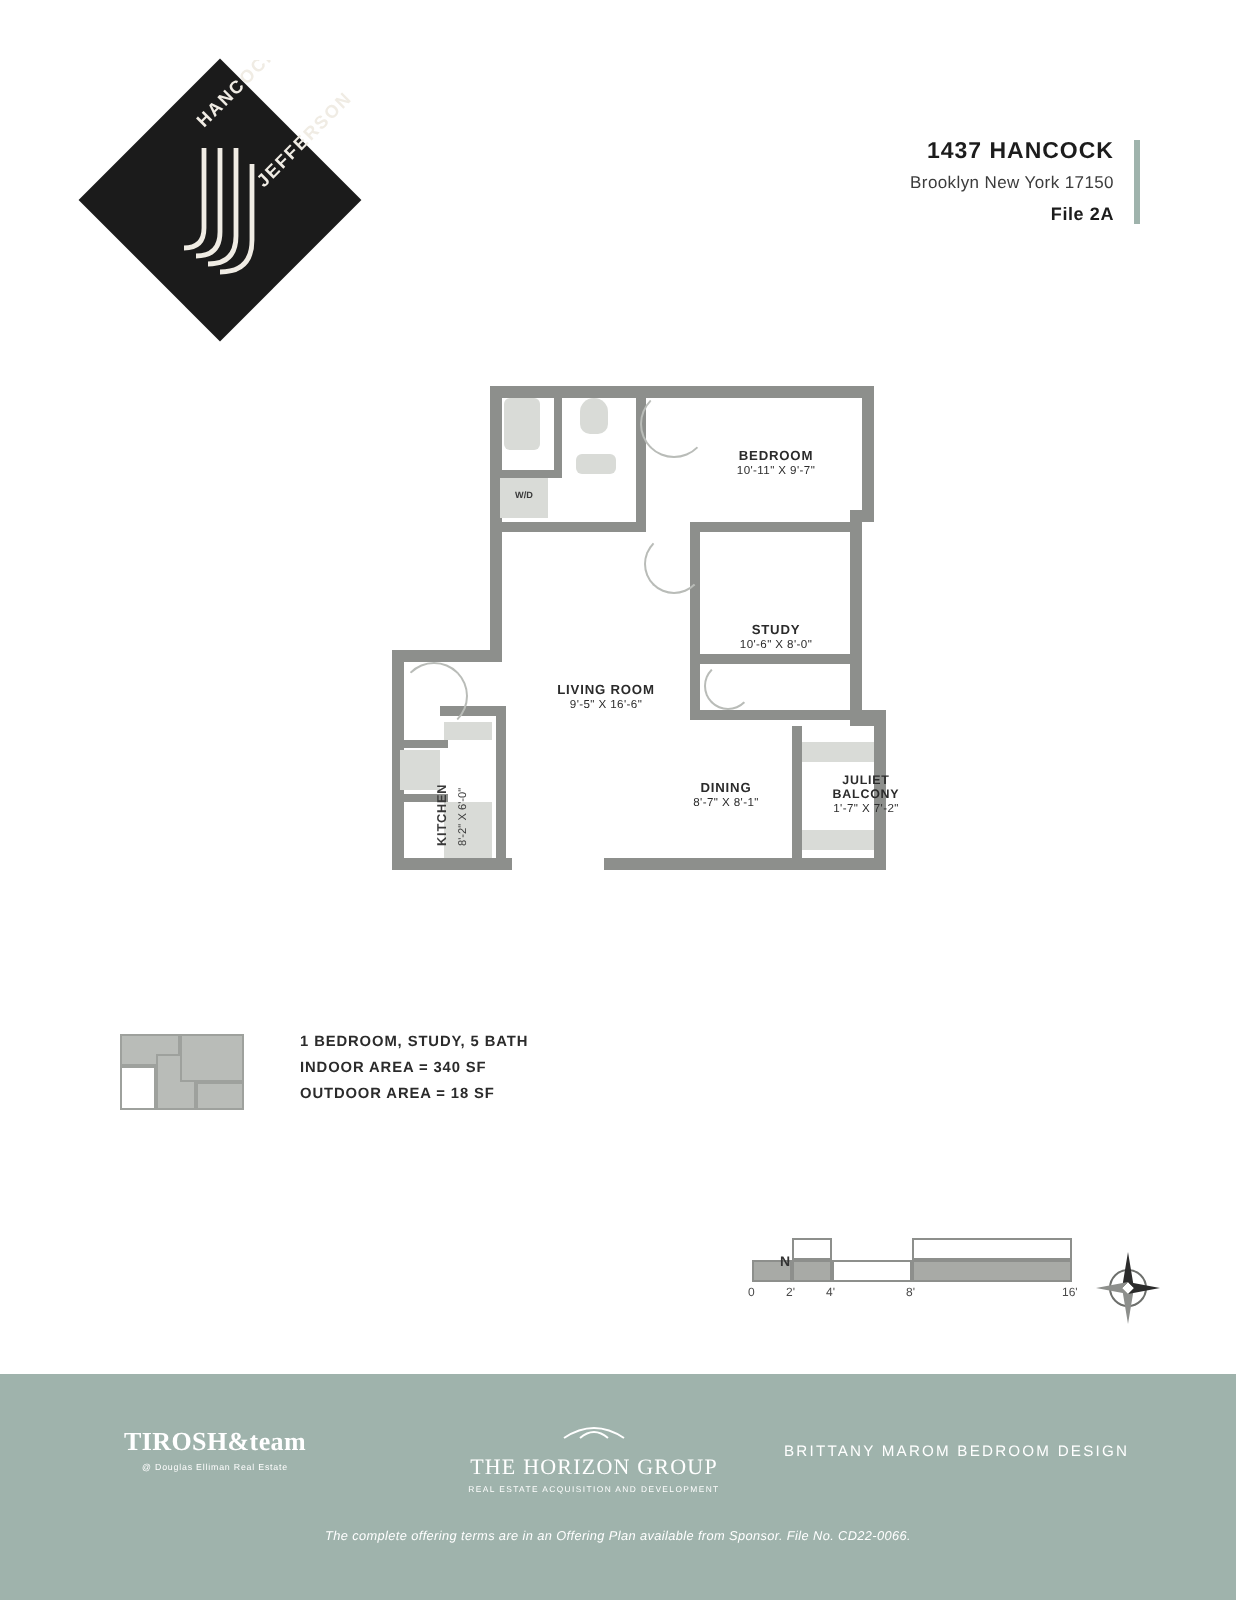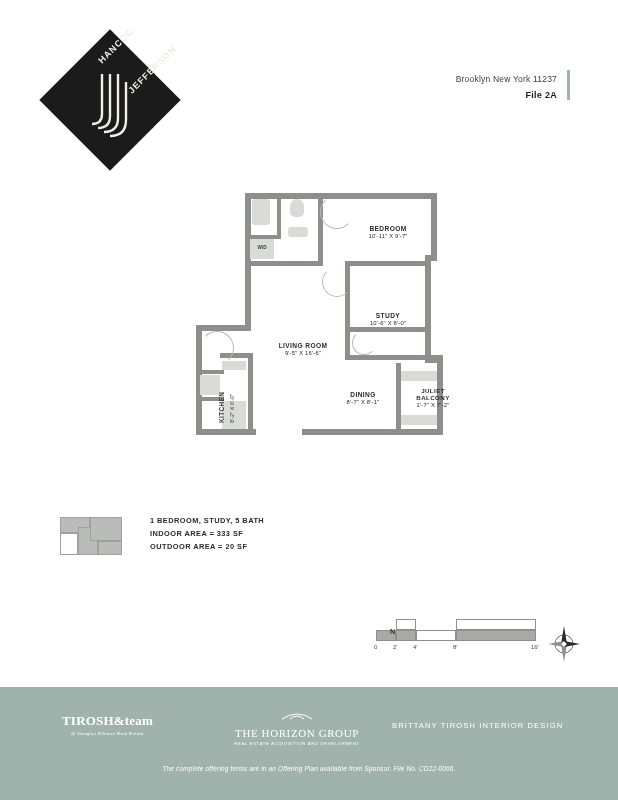--- a/index.html
+++ b/index.html
@@ -114,21 +114,22 @@
         </g>
         <g fill="#f0ece4" font-family="Liberation Sans, sans-serif" font-weight="bold">
           <text x="62" y="34" font-size="9" transform="rotate(-45 62 34)" letter-spacing="1">HANCOCK</text>
           <text x="92" y="64" font-size="9" transform="rotate(-45 92 64)" letter-spacing="1">JEFFERSON</text>
         </g>
       </svg>
     </div>
   </div>
 
   <div class="addr-block">
-    <div class="addr-sub">Brooklyn New York 11237</div>
+    <div class="addr-title">1437 HANCOCK</div>
+    <div class="addr-sub">Brooklyn New York 17150</div>
     <div class="addr-unit">File 2A</div>
   </div>
 </div>
 
 <div id="plan">
 
   <div class="room-fill" style="left:245px; top:18px; width:190px; height:255px;"></div>
 
   <div class="wall" style="left:245px; top:18px; width:192px; height:6px;"></div>
   <div class="wall" style="left:245px; top:18px; width:6px; height:108px;"></div>
@@ -213,22 +214,22 @@
 <div id="summary">
   <div class="mini-plan">
     <div class="mini-seg" style="left:0px;  top:0px;  width:30px; height:16px;"></div>
     <div class="mini-white" style="left:0px;  top:16px; width:18px; height:22px;"></div>
     <div class="mini-seg" style="left:18px; top:10px; width:20px; height:28px;"></div>
     <div class="mini-seg" style="left:30px; top:0px;  width:32px; height:24px;"></div>
     <div class="mini-seg" style="left:38px; top:24px; width:24px; height:14px;"></div>
   </div>
   <div class="summary-text">
     <div>1 BEDROOM, STUDY, 5 BATH</div>
-    <div>INDOOR AREA = 333 SF</div>
-    <div>OUTDOOR AREA = 20 SF</div>
+    <div>INDOOR AREA = 340 SF</div>
+    <div>OUTDOOR AREA = 18 SF</div>
   </div>
 </div>
 
 <div id="scalebar">
   <div class="sb-row">
     <div class="sb-cell sb-dark" style="left:0px;  width:20px;"></div>
     <div class="sb-cell sb-light" style="left:20px; width:20px; top:-11px; height:11px;"></div>
     <div class="sb-cell sb-dark" style="left:20px; width:20px;"></div>
     <div class="sb-cell sb-light" style="left:40px; width:40px;"></div>
     <div class="sb-cell sb-dark" style="left:80px; width:80px;"></div>
@@ -262,17 +263,17 @@
       </svg>
       <div class="h1">THE HORIZON GROUP</div>
       <div class="h2">REAL ESTATE ACQUISITION AND DEVELOPMENT</div>
     </div>
 
     <div class="f-logo tirosh">
       <div class="t1">TIROSH&amp;team</div>
       <div class="t2">@ Douglas Elliman Real Estate</div>
     </div>
 
-    <div class="f-logo brittany">BRITTANY TIROSH INTERIOR DESIGN</div>
+    <div class="f-logo brittany">BRITTANY MAROM BEDROOM DESIGN</div>
   </div>
 
   <div class="disclaimer">The complete offering terms are in an Offering Plan available from Sponsor. File No. CD22-0066.</div>
 </div>
 
 </body></html>

